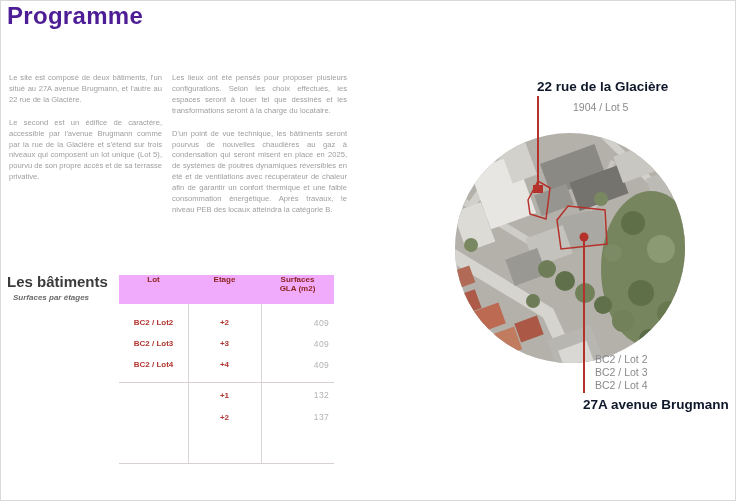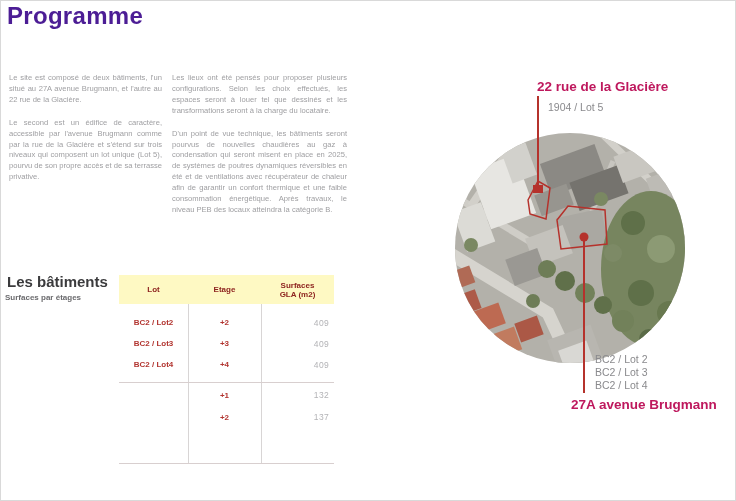--- a/index.html
+++ b/index.html
@@ -22,58 +22,58 @@
   }
   .text-col p { margin-bottom:12px; }
   #col1 { left:8px;  width:153px; }
   #col2 { left:171px; width:175px; }
 
   .bld-heading {
     position:absolute; left:6px; top:272px;
     font-size:15px; font-weight:700; color:#3b3b3d;
   }
   .bld-subheading {
-    position:absolute; left:4px; top:292px;
-    font-size:8px; font-weight:700; color:#6b6b6e;
+    position:absolute; left:12px; top:292px;
+    font-size:8px; font-weight:700; color:#6b6b6e;font-style:italic;
   }
 
   
   .tbl { position:absolute; left:118px; top:274px; width:215px; }
   .tbl-header {
-    display:flex; height:29px; background:#fef9c3;
+    display:flex; height:29px; background:#f0abfc;
     color:#8e2420; font-size:8px; font-weight:700;
-    align-items:center; text-align:center;
+    align-items:flex-start; text-align:center;
   }
   .tbl-header .c1 { width:69px; }
   .tbl-header .c2 { width:73px; }
   .tbl-header .c3 { width:73px; line-height:9px; }
   .tbl-body { position:relative; height:160px; }
   .vline { position:absolute; top:0; width:1px; height:160px; background:#d8d5d5; }
   .vline.v1 { left:69px; } .vline.v2 { left:142px; }
   .hline { position:absolute; left:0; width:215px; height:1px; background:#d8cfcf; }
   .hline.sep { top:78px; } .hline.bottom { top:159px; }
   .tbl-row { display:flex; height:21px; align-items:center; text-align:center; }
   .tbl-row .c1 { width:69px; font-size:8px; font-weight:700; color:#b23530; }
   .tbl-row .c2 { width:73px; font-size:8px; font-weight:700; color:#b23530; }
   .tbl-row .c3 { width:73px; font-size:8.5px; color:#b3b3b6; letter-spacing:0.5px;padding-left:48px; }
   .grp1 { padding-top:8px; }
   .grp2 { padding-top:9px; }
   .grp2 .tbl-row { height:22px; }
 
   
   .map-label-red {
-    position:absolute; font-size:13.5px; font-weight:700; color:#be185d;
+    position:absolute; font-size:13.5px; font-weight:700; color:#0f172a;
   }
   .map-label-gray {
     position:absolute; font-size:10.5px; color:#8a8a8d; line-height:13px;
   }
   #lbl-glaciere { left:536px; top:78px; }
-  #lbl-1904 { left:547px; top:100px; }
+  #lbl-1904 { left:572px; top:100px; }
   #lbl-bc2 { left:594px; top:352px; }
-  #lbl-brugmann { left:570px; top:396px; }
+  #lbl-brugmann { left:582px; top:396px; }
 
   #map-svg { position:absolute; left:0; top:0; }
 </style>
 </head>
 <body>
 
 <svg id="map-svg" width="736" height="501" viewBox="0 0 736 501">
   <defs>
     <clipPath id="mapclip">
         <circle cx="569" cy="247" r="115"></circle>

